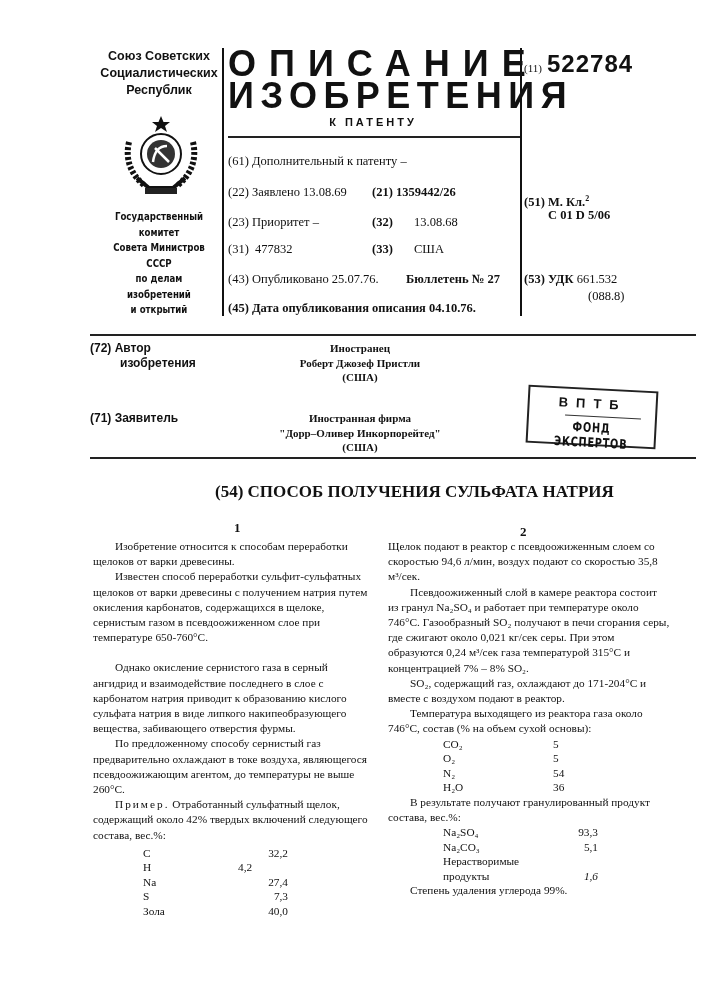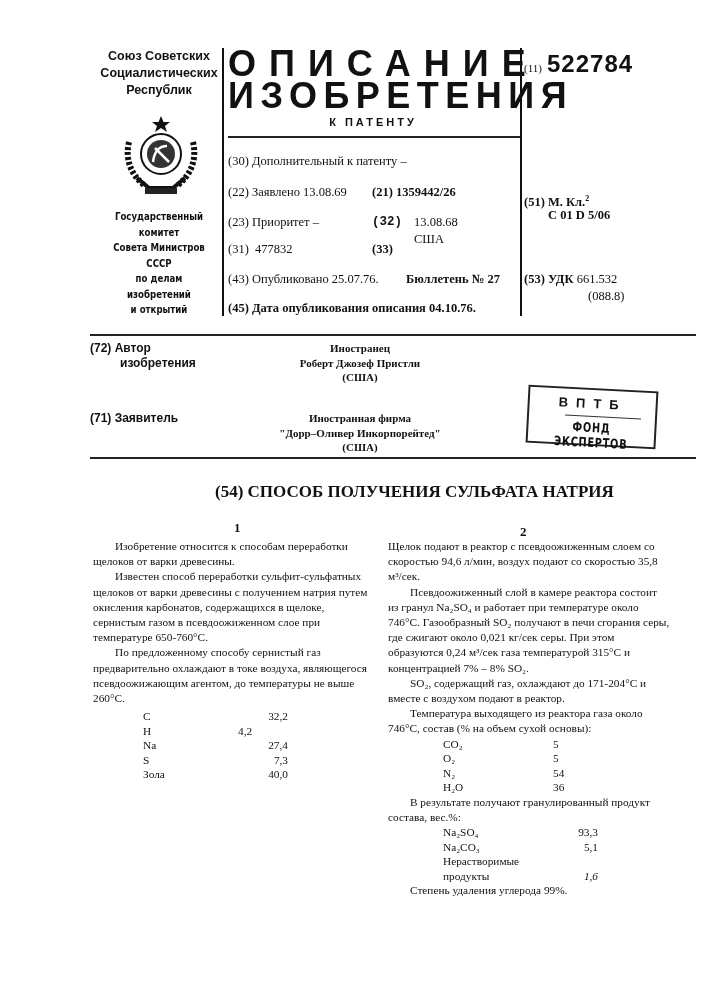--- a/index.html
+++ b/index.html
@@ -69,30 +69,30 @@
 <div class="vline" style="left:520px; top:48px; height:268px;"></div>
 
 <div class="abs title1 sans">ОПИСАНИЕ</div>
 <div class="abs title2 sans">ИЗОБРЕТЕНИЯ</div>
 <div class="abs subtitle sans">К ПАТЕНТУ</div>
 <div class="hline" style="left:228px; top:136px; width:292px;"></div>
 
 <div class="abs patno-label">(11)</div>
 <div class="abs patno sans">522784</div>
 
-<div class="abs field" style="left:228px; top:153px;">(30) Дополнительный к патенту –</div>
+<div class="abs field" style="left:228px; top:153px;">(61) Дополнительный к патенту –</div>
 <div class="abs field" style="left:228px; top:184px;">(22) Заявлено 13.08.69</div>
 <div class="abs field bold" style="left:372px; top:184px;">(21) 1359442/26</div>
 <div class="abs field" style="left:228px; top:214px;">(23) Приоритет  –</div>
-<div class="abs field bold" style="left:372px; top:214px;font-family:Liberation Mono, monospace;">(32)</div>
+<div class="abs field bold" style="left:372px; top:214px;">(32)</div>
 <div class="abs field" style="left:414px; top:214px;">13.08.68</div>
 <div class="abs field" style="left:228px; top:241px;">(31)</div>
 <div class="abs field" style="left:255px; top:241px;">477832</div>
 <div class="abs field bold" style="left:372px; top:241px;">(33)</div>
-<div class="abs field" style="left:414px; top:231px;">США</div>
+<div class="abs field" style="left:414px; top:241px;">США</div>
 <div class="abs field" style="left:228px; top:271px;">(43) Опубликовано 25.07.76.</div>
 <div class="abs field bold" style="left:406px; top:271px;">Бюллетень № 27</div>
 <div class="abs field bold" style="left:228px; top:300px;">(45) Дата опубликования описания 04.10.76.</div>
 
 <div class="abs field" style="left:524px; top:191px;">
   <span class="bold">(51) М. Кл.</span><sup class="bold">2</sup>
 </div>
 <div class="abs field bold" style="left:548px; top:207px;">C 01 D 5/06</div>
 <div class="abs field" style="left:524px; top:271px;">
   <span class="bold">(53) УДК</span>
@@ -126,21 +126,23 @@
 </div>
 
 <div class="hline" style="left:90px; top:457px; width:606px;"></div>
 
 <div class="abs bold" style="left:215px; top:482px; font-size:17px;">(54)   СПОСОБ ПОЛУЧЕНИЯ СУЛЬФАТА НАТРИЯ</div>
 
 <div class="abs bold" style="left:234px; top:520px; font-size:13px;">1</div>
 <div class="abs body-text" style="left:93px; top:539px; width:280px;">
   <p class="para">Изобретение относится к способам переработки щелоков от варки древесины.</p>
   <p class="para">Известен способ переработки сульфит-сульфатных щелоков от варки древесины с получением натрия путем окисления карбонатов, содержащихся в щелоке, сернистым газом в псевдоожиженном слое при температуре 650-760°С.</p>
+  <p class="para" style="margin-top:15px;">Однако окисление сернистого газа в серный ангидрид и взаимодействие последнего в слое с карбонатом натрия приводит к образованию кислого сульфата натрия в виде липкого накипеобразующего вещества, забивающего отверстия фурмы.</p>
   <p class="para">По предложенному способу сернистый газ предварительно охлаждают в токе воздуха, являющегося псевдоожижающим агентом, до температуры не выше 260°С.</p>
+  <p class="para"><span style="letter-spacing:2px;">Пример.</span><span> Отработанный сульфатный щелок, содержащий около 42% твердых включений следующего состава, вес.%:</span></p>
   <div style="margin-top:3px;">
     <div class="comp-row">
         <span style="width:95px; padding-left:50px;">C</span>
         <span style="width:50px; text-align:right;">32,2</span>
       </div>
     <div class="comp-row">
         <span style="width:95px; padding-left:50px;">H</span>
         <span style="width:50px; text-align:left;">4,2</span>
       </div>
     <div class="comp-row">

